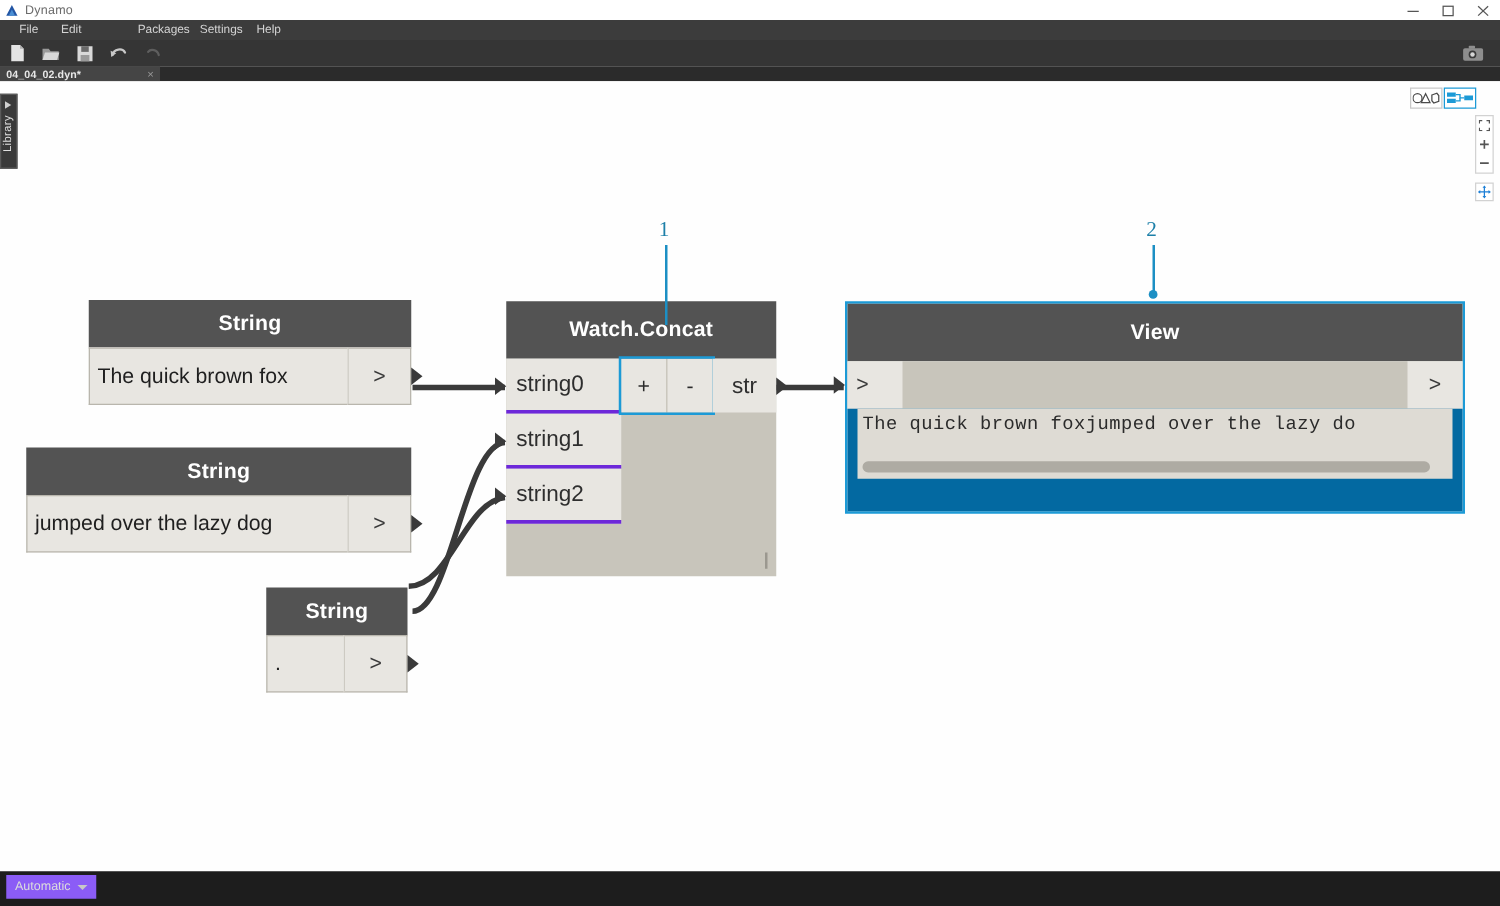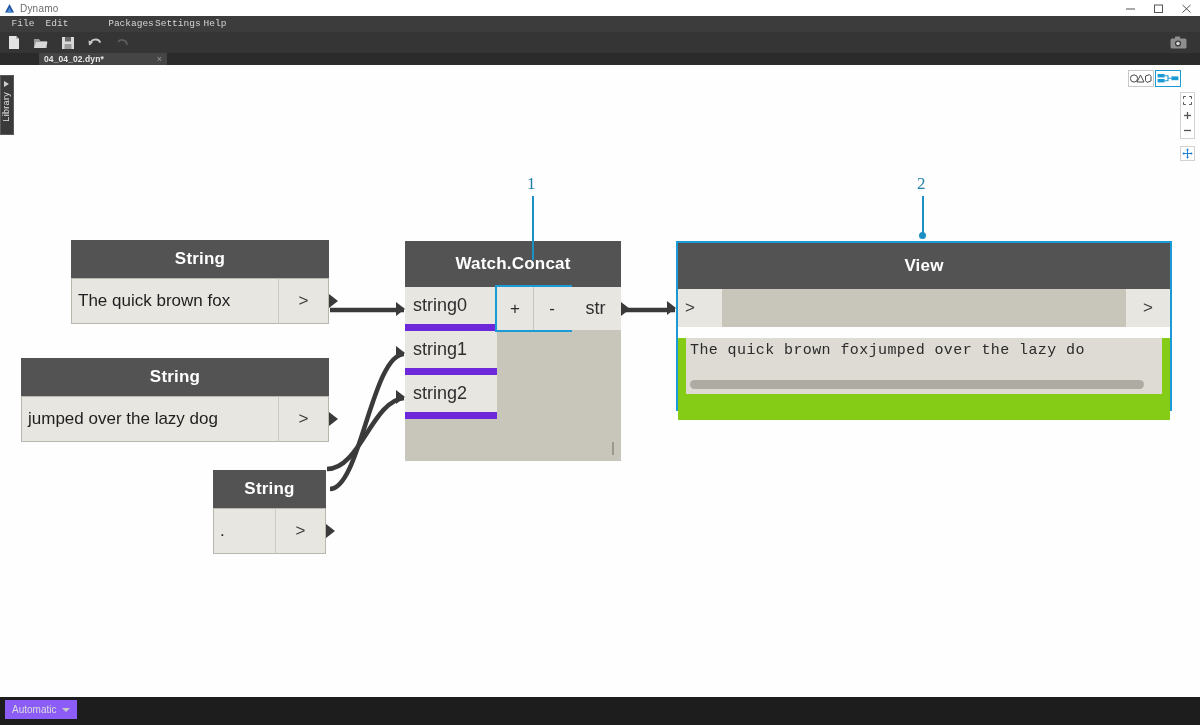--- a/index.html
+++ b/index.html
@@ -57,21 +57,20 @@
     background: #3c3c3c;
     display: flex;
     align-items: center;
   }
   .menu-item {
     font-size: 9.5px;
     color: #d4d4d4;
     padding: 0 0;
     line-height: 16px;
     text-align: center;
-    font-family: Liberation Mono, monospace;
   }
 
   
   .toolbar {
     position: absolute;
     left: 0; top: 32px;
     width: 1200px; height: 21px;
     background: #353535;
     display: flex;
     align-items: center;
@@ -95,21 +94,20 @@
     width: 1200px; height: 12px;
     background: #2b2b2b;
   }
   .tab {
     position: absolute;
     left: 0; top: 0;
     width: 128px; height: 12px;
     background: #454545;
     display: flex;
     align-items: center;
-    margin-left: 39px;
   }
   .tab-label {
     font-size: 8.5px;
     color: #e8e8e8;
     margin-left: 5px;
     font-weight: bold;
     letter-spacing: .1px;
   }
   .tab-close {
     position: absolute;
@@ -262,21 +260,21 @@
   }
   .concat-in {
     height: 44px;
     background: #e8e6e1;
     display: flex;
     align-items: center;
     padding-left: 8px;
     font-size: 18px;
     color: #2e2e2e;
     box-sizing: border-box;
-    border-bottom: 7px solid #6d28d9;
+    border-bottom: 3px solid #6d28d9;
   }
   .plus-minus {
     position: absolute;
     left: 92px; top: 0;
     display: flex;
   }
   .pm-btn {
     width: 36px; height: 43px;
     background: #e8e6e1;
     display: flex;
@@ -636,21 +634,21 @@
   </div>
 
   <div class="watch-sel" style="left:676px; top:176px; width:496px; height:170px;">
     <div class="node-header" style="position:absolute;left:0;top:0;width:492px;height:46px;">View</div>
 
     <div class="watch-ports" style="position:absolute;left:0;top:46px;width:492px;">
       <div class="watch-in">&gt;</div>
       <div class="watch-out">&gt;</div>
     </div>
 
-    <div style="position:absolute;left:0;top:84px;width:492px;height:82px;background:#84cc16;margin-top:11px;">
+    <div style="position:absolute;left:0;top:84px;width:492px;height:82px;background:#0369a1;">
       <div class="watch-content" style="left:8px; top:0; width:476px; height:56px;">
         <span class="watch-text">The quick brown foxjumped over the lazy do</span>
         <div class="watch-scroll-track">
           <div class="watch-scroll-thumb"></div>
         </div>
       </div>
     </div>
 
     <span class="in-port-arrow" style="left:-11px; top:58px;"></span>
   </div>

